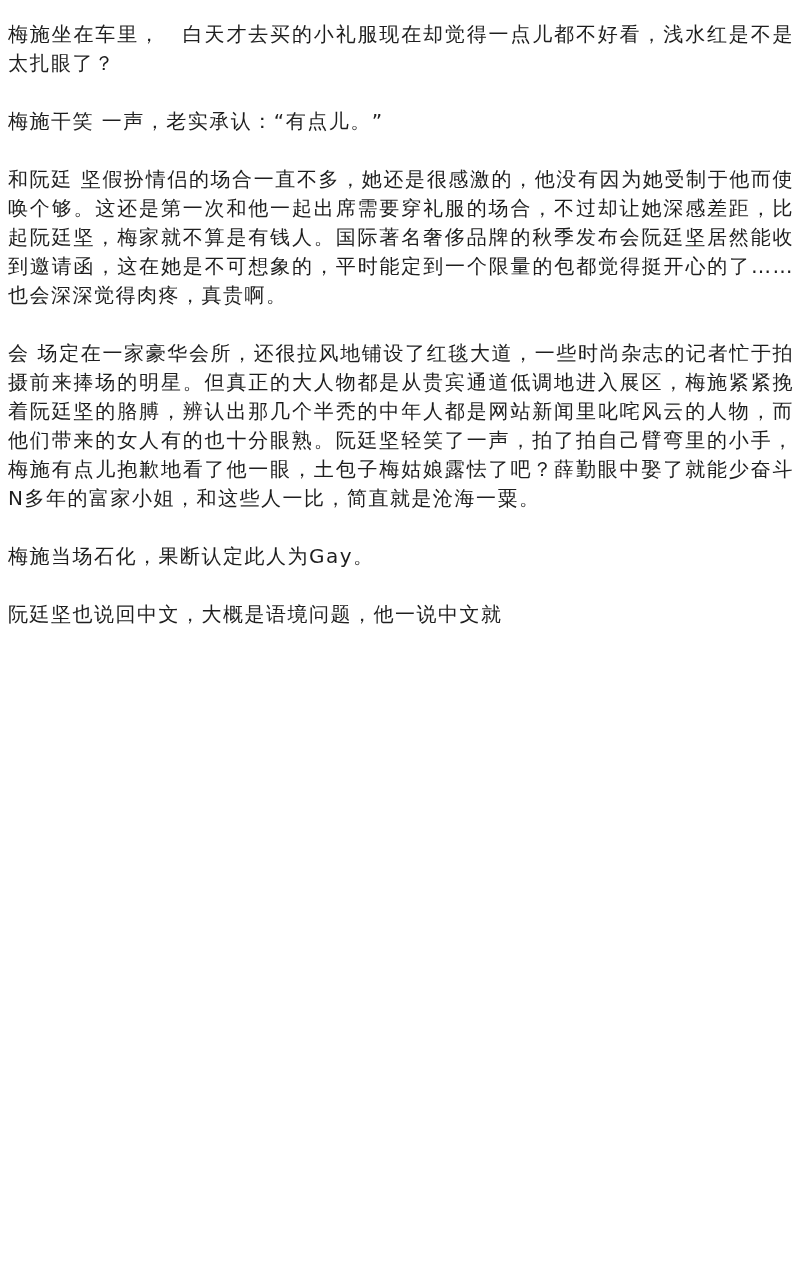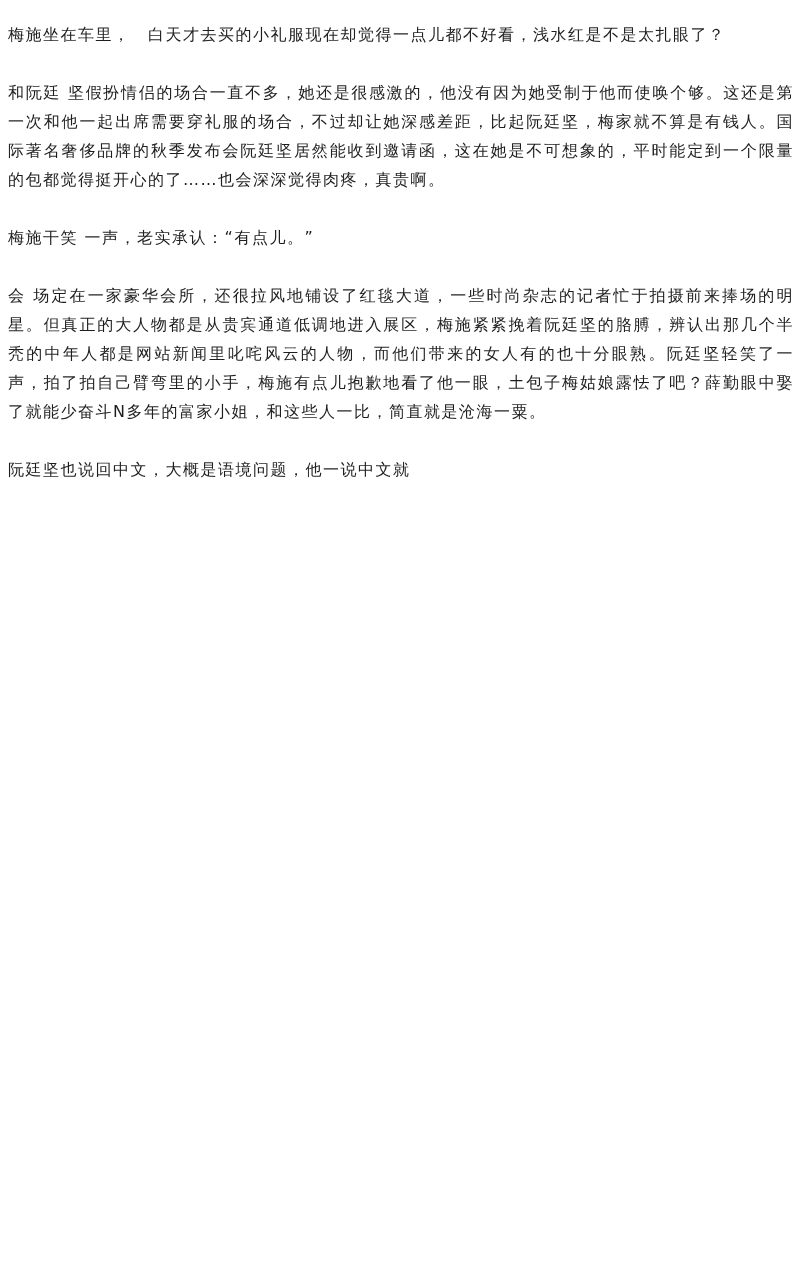--- a/index.html
+++ b/index.html
@@ -14,31 +14,32 @@
     color: #1c1c1c;
     font-family: "DejaVu Sans", sans-serif;
   }
   .page {
     box-sizing: border-box;
     width: 800px;
     padding: 20px 6px 0 8px;
   }
   .page p {
     margin: 0 0 29px 0;
-    font-size: 16px;
+    font-size: 20px;
     line-height: 29px;
     letter-spacing: 1.5px;
     text-align: justify;
     word-break: break-all;
     
     color: #1e1e1e;
   }
 </style>
 </head>
 <body>
 
 <div class="page">
   <p>梅施坐在车里，　白天才去买的小礼服现在却觉得一点儿都不好看，浅水红是不是太扎眼了？</p>
+  <p>梅施干笑 一声，老实承认：“有点儿。”</p>
   <p>和阮廷 坚假扮情侣的场合一直不多，她还是很感激的，他没有因为她受制于他而使唤个够。这还是第一次和他一起出席需要穿礼服的场合，不过却让她深感差距，比起阮廷坚，梅家就不算是有钱人。国际著名奢侈品牌的秋季发布会阮廷坚居然能收到邀请函，这在她是不可想象的，平时能定到一个限量的包都觉得挺开心的了……也会深深觉得肉疼，真贵啊。</p>
-  <p>梅施干笑 一声，老实承认：“有点儿。”</p>
   <p>会 场定在一家豪华会所，还很拉风地铺设了红毯大道，一些时尚杂志的记者忙于拍摄前来捧场的明星。但真正的大人物都是从贵宾通道低调地进入展区，梅施紧紧挽着阮廷坚的胳膊，辨认出那几个半秃的中年人都是网站新闻里叱咤风云的人物，而他们带来的女人有的也十分眼熟。阮廷坚轻笑了一声，拍了拍自己臂弯里的小手，梅施有点儿抱歉地看了他一眼，土包子梅姑娘露怯了吧？薛勤眼中娶了就能少奋斗N多年的富家小姐，和这些人一比，简直就是沧海一粟。</p>
+  <p>梅施当场石化，果断认定此人为Gay。</p>
   <p>阮廷坚也说回中文，大概是语境问题，他一说中文就</p>
 </div>
 
 </body></html>

